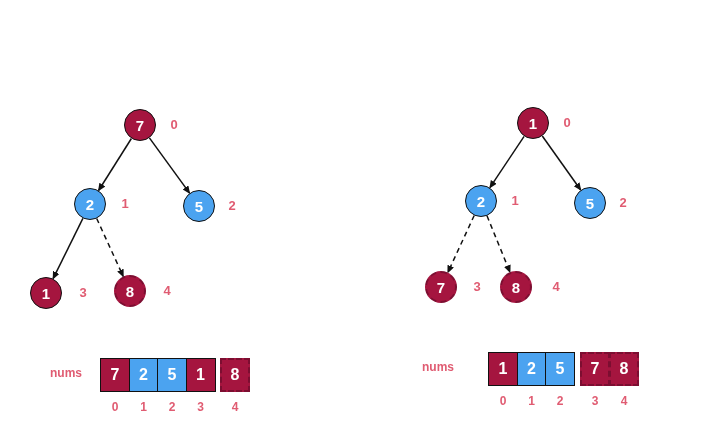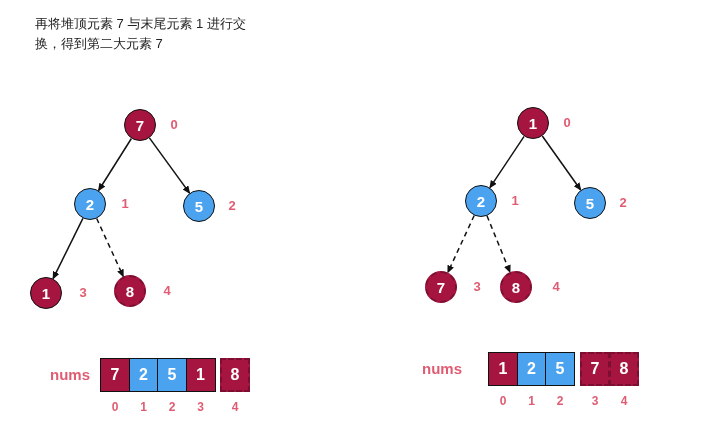--- a/index.html
+++ b/index.html
@@ -15,40 +15,36 @@
   .node { position:absolute; width:32px; height:32px; border-radius:50%;
           display:flex; align-items:center; justify-content:center;
           color:#fff; font-weight:bold; font-size:15px;
           border:1.5px solid #111; }
   .node.red  { background:#A5153F; }
   .node.blue { background:#4BA3F0; }
   .node.scallop { border:2.5px dashed #7C0E31; }
 
   .idx { position:absolute; width:20px; text-align:center; color:#E05C72; font-weight:bold; font-size:13px; }
 
-  .nums-label { position:absolute; color:#E05C72; font-weight:bold; font-size:15px; }
+  .nums-label { position:absolute; color:#E05C72; font-weight:bold; font-size:12px; }
 
   .cell { position:absolute; width:30px; height:34px;
           display:flex; align-items:center; justify-content:center;
           color:#fff; font-weight:bold; font-size:16px; border:1.5px solid #111; }
   .cell.red  { background:#A5153F; }
   .cell.blue { background:#4BA3F0; }
   .cell.scallop { border:2.5px dashed #7C0E31; }
 
   .aidx { position:absolute; width:30px; text-align:center; color:#E05C72; font-weight:bold; font-size:12px; }
 </style>
 </head>
 <body>
 
 <div class="stage">
 
-  <div class="caption">
-    <div>再将堆顶元素 7 与末尾元素 1 进行交</div>
-    <div>换，得到第二大元素 7</div>
-  </div>
 
   <svg class="arrows" width="720" height="438" viewBox="0 0 720 438">
     <defs>
       <marker id="ah" markerWidth="9" markerHeight="9" refX="7" refY="3.5" orient="auto" markerUnits="userSpaceOnUse">
         <path d="M0,0 L8,3.5 L0,7 Z" fill="#111"></path>
       </marker>
     </defs>
 
     <line x1="131.4" y1="138.5" x2="98.6" y2="190.5" marker-end="url(#ah)"></line>
     <line x1="149.4" y1="137.9" x2="189.6" y2="193.1" marker-end="url(#ah)"></line>

